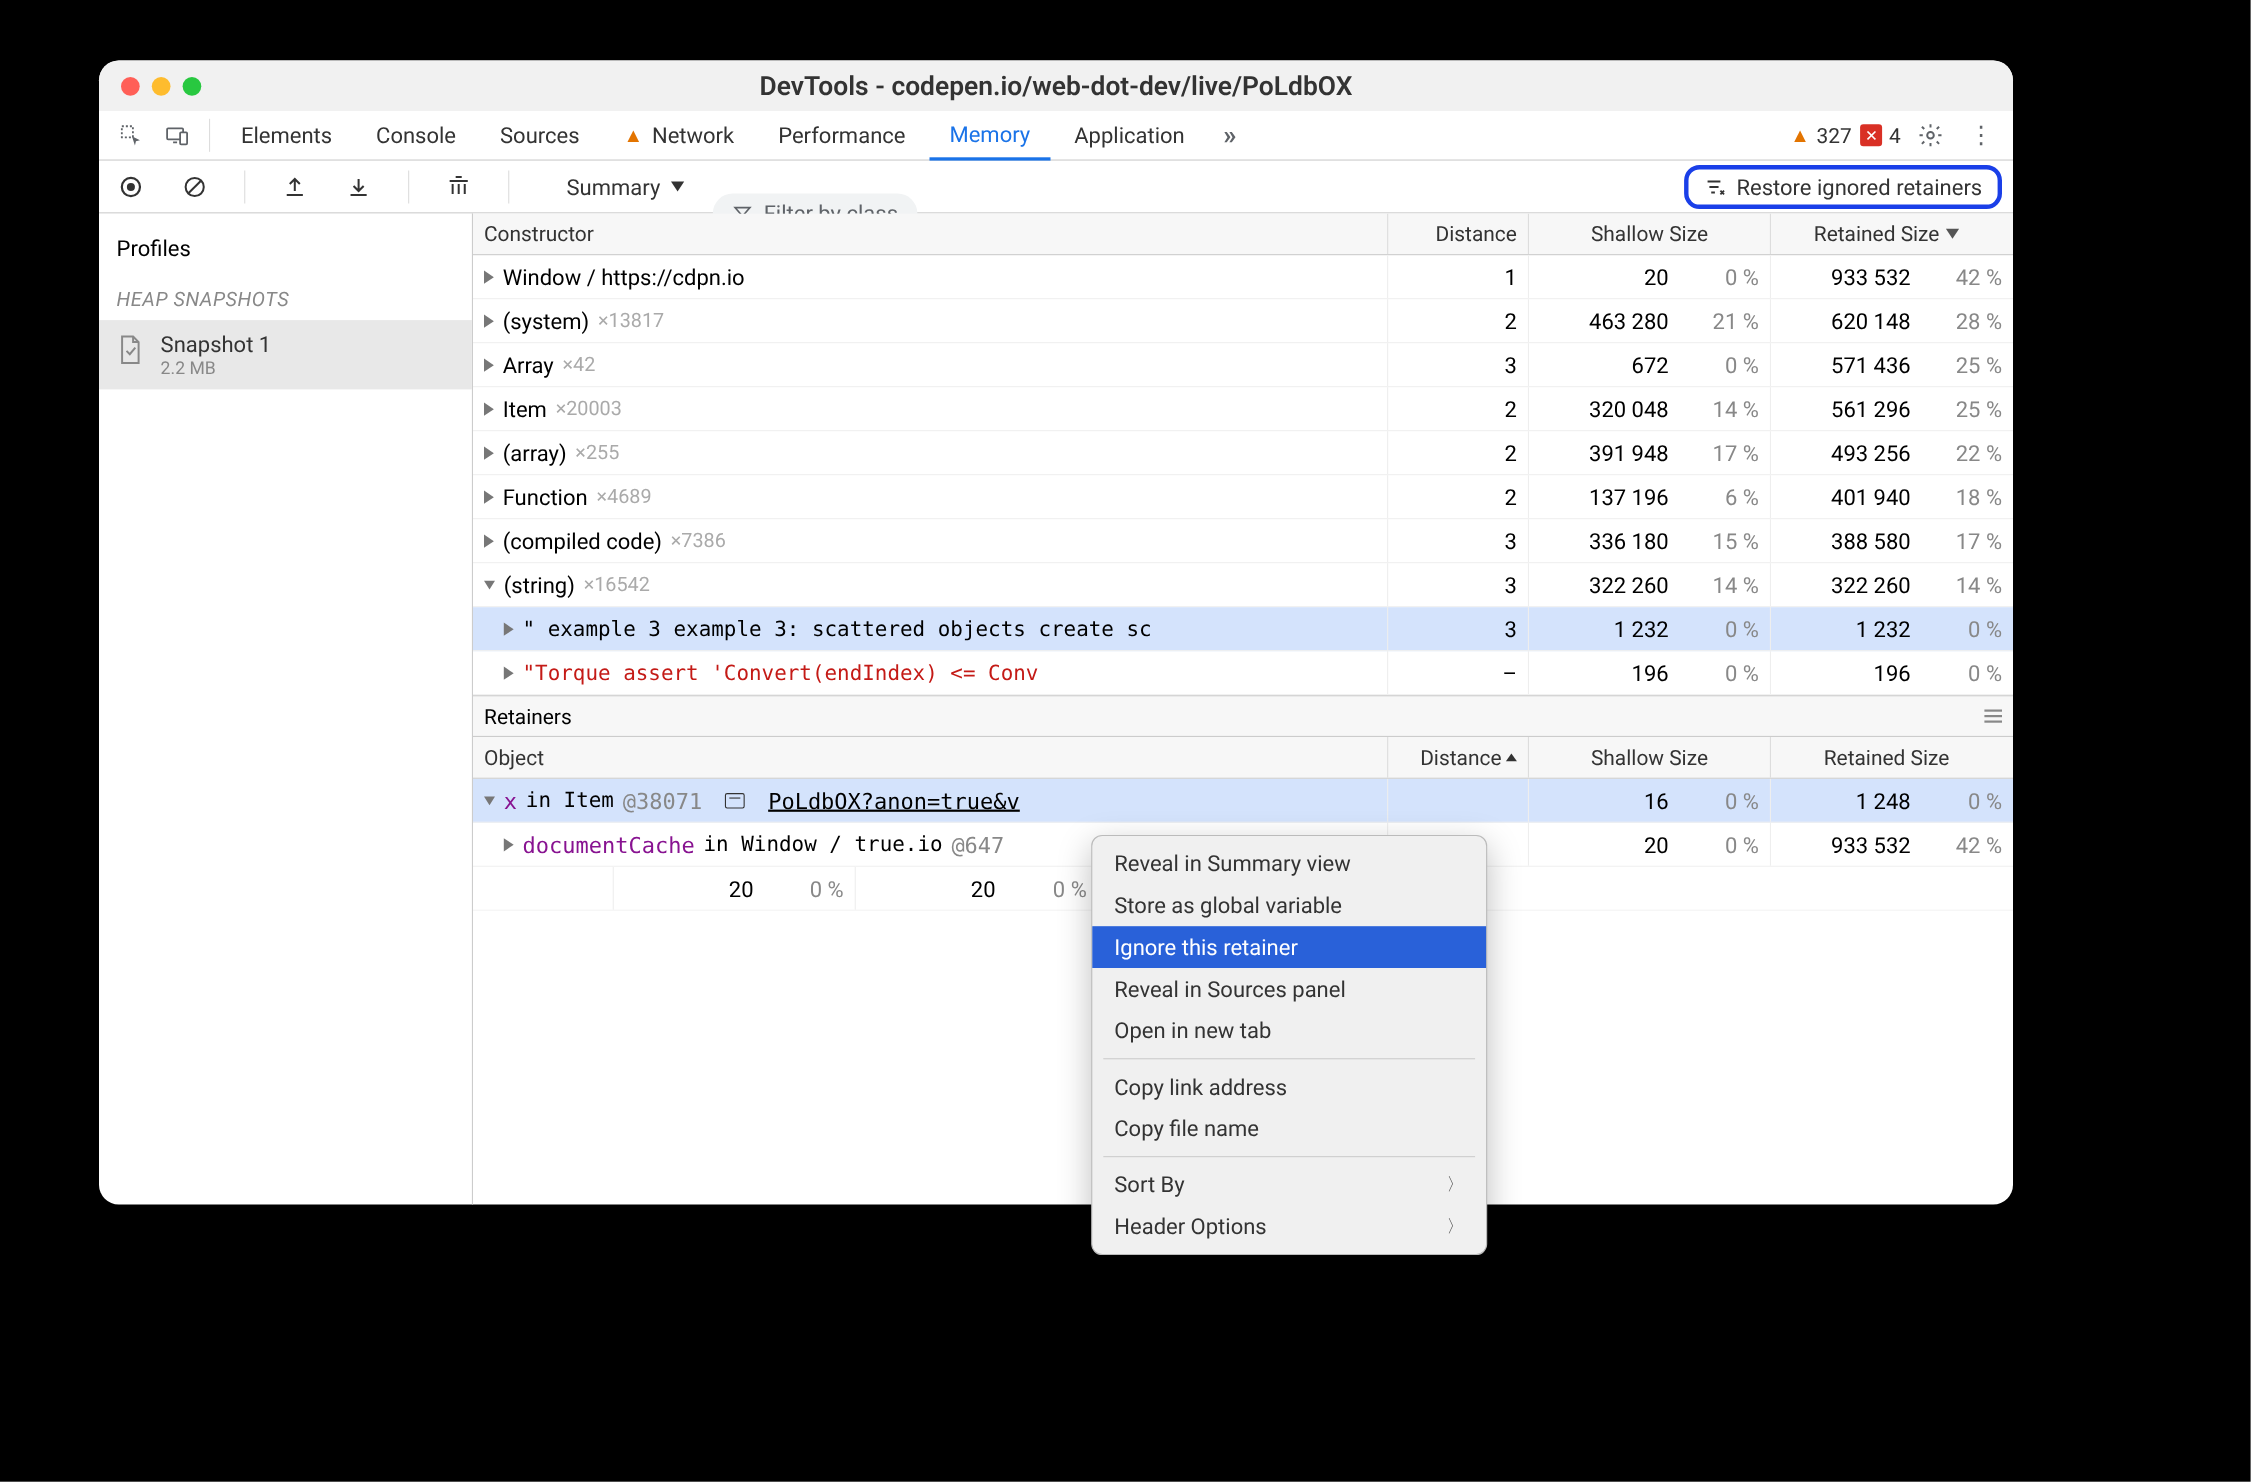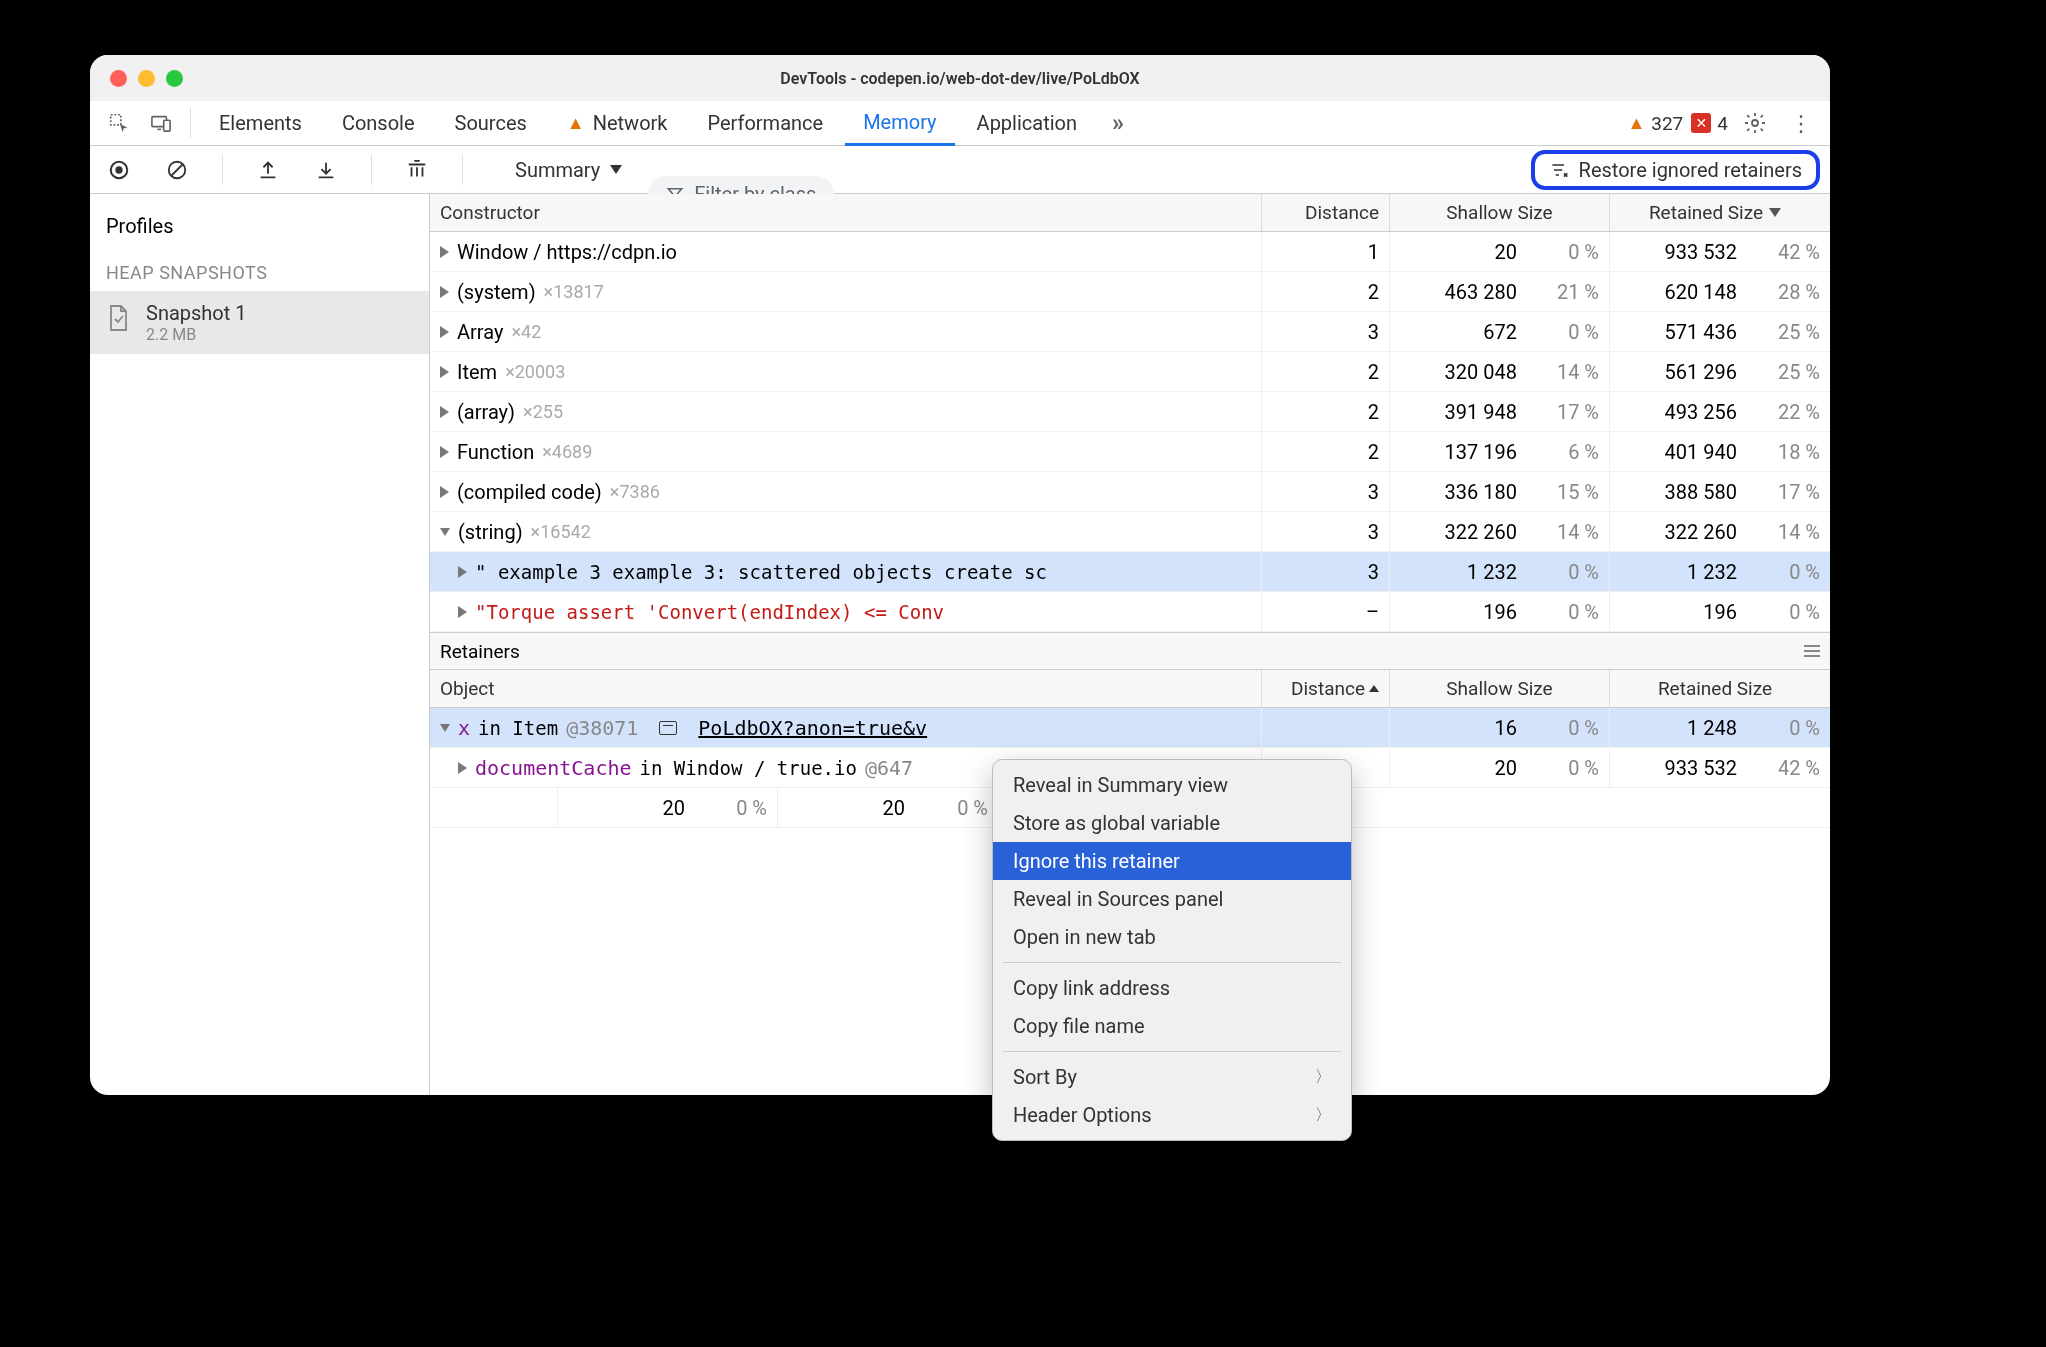--- a/index.html
+++ b/index.html
@@ -30,21 +30,21 @@
       border-top-right-radius: 18px;
       position: relative;
     }
     .traffic-lights { display: flex; gap: 11px; padding-left: 20px; }
     .traffic-dot { width: 17px; height: 17px; border-radius: 50%; }
     .dot-r { background: #ff5f57; }
     .dot-y { background: #febc2e; }
     .dot-g { background: #28c840; }
     .titlebar-title { 
       position: absolute; left: 0; right: 0; text-align: center;
-      font-size: 16px; font-weight: 600; color: #333;
+      font-size: 24px; font-weight: 600; color: #333;
     }
     .tabbar {
       height: 45px;
       display: flex;
       align-items: center;
       border-bottom: 1px solid #ccc;
       padding: 0 10px;
       gap: 4px;
     }
     .tabbar .icon-btn {
@@ -85,21 +85,21 @@
     .restore-btn {
       margin-left: auto; border: 4px solid #1a3fe8; border-radius: 14px;
       padding: 4px 14px; display: flex; align-items: center; gap: 10px;
       font-size: 20px; color: #333;
     }
     .body { display: flex; height: calc(100% - 46px - 45px - 48px); }
     .sidebar { width: 340px; border-right: 1px solid #ccc; padding-top: 12px; }
     .sidebar-title { font-size: 20px; padding: 8px 16px; }
     .sidebar-section { 
       text-transform: uppercase; font-size: 18px; color: #888; 
-      padding: 16px 16px 8px; letter-spacing: 0.5px;
+      padding: 16px 16px 8px; letter-spacing: 0.5px; font-style: italic;
     }
     .snap-item {
       display: flex; align-items: flex-start; gap: 16px; padding: 10px 16px;
       background: #e8e8e8;
     }
     .snap-icon { width: 24px; height: 26px; color: #888; margin-top: 3px; }
     .snap-texts { display: flex; flex-direction: column; }
     .snap-name { font-size: 20px; color: #333; }
     .snap-size { font-size: 16px; color: #888; }
     .main { flex: 1; display: flex; flex-direction: column; overflow: hidden; }

